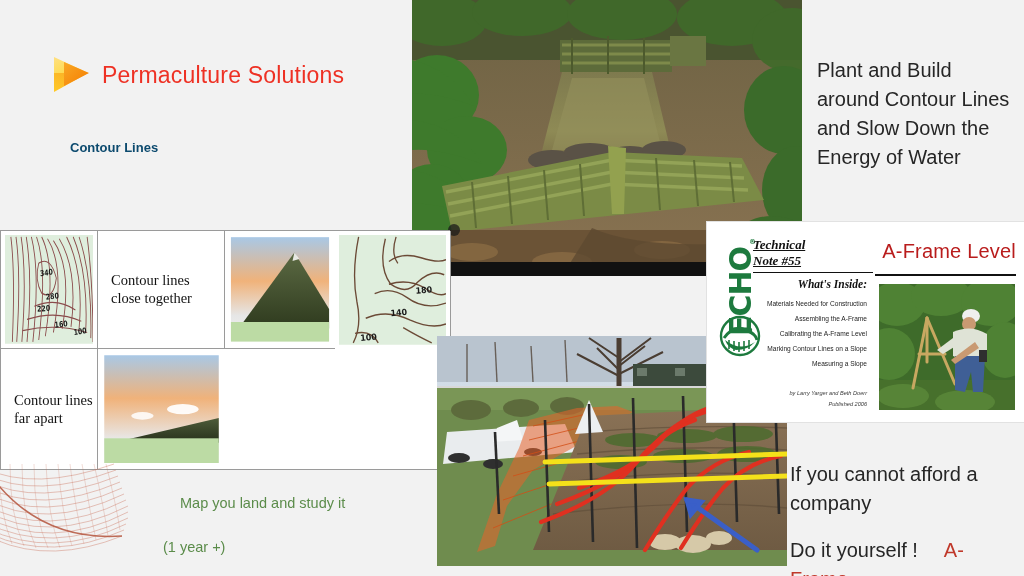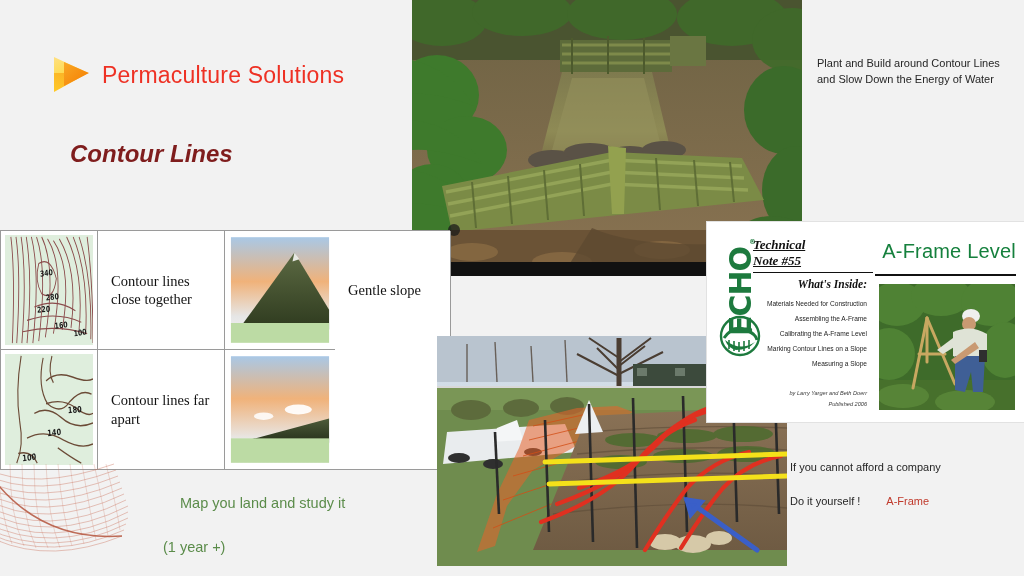--- a/index.html
+++ b/index.html
@@ -13,25 +13,25 @@
   
   .brand{position:absolute;left:48px;top:52px;display:flex;align-items:center;gap:8px;}
   .brand-mark{width:46px;height:46px;display:block;}
   .brand-name{
     color:#ee3124;font-size:23px;letter-spacing:.2px;
     font-family:Liberation Sans, sans-serif;
     font-stretch:condensed;white-space:nowrap;
   }
   .slide-title{
     position:absolute;left:70px;top:140px;
-    font-size:24px;font-weight:bold;color:#7f1d1d;white-space:nowrap;font-style:italic;
-  }
-
-  
-  .txt-block{position:absolute;color:#262626;font-size:11px;line-height:1.45;}
+    font-size:13px;font-weight:bold;color:#0c4a6e;white-space:nowrap;
+  }
+
+  
+  .txt-block{position:absolute;color:#262626;font-size:20px;line-height:1.45;}
   .txt-tr{left:817px;top:56px;width:200px;}
   .txt-br{left:790px;top:460px;width:230px;}
   .txt-br p{margin:0 0 18px 0;}
   .txt-br p:last-child{margin-bottom:12px;}
   .accent-red{color:#c0392b;margin-left:26px;}
   .txt-green{position:absolute;left:163px;top:496px;color:#5b8c4a;font-size:14.5px;line-height:1.1;}
   .txt-green p{margin:0 0 28px 17px;}
   .txt-green p:last-child{margin:0;}
 
   
@@ -72,21 +72,21 @@
   .echo-logo{position:absolute;left:8px;top:10px;width:50px;height:126px;}
   .echo-logo svg{display:block;width:100%;height:100%;}
   .echo-tn{
     position:absolute;left:46px;top:15px;width:120px;
     font-family:"Liberation Serif","DejaVu Serif",serif;
     font-style:italic;font-weight:bold;font-size:13px;color:#111;line-height:1.25;
     border-bottom:1.5px solid #111;padding-bottom:2px;text-decoration:underline;
   }
   .echo-title{
     position:absolute;right:8px;top:18px;
-    font-size:20px;color:#15803d;letter-spacing:.2px;white-space:nowrap;
+    font-size:20px;color:#b91c1c;letter-spacing:.2px;white-space:nowrap;
   }
   .echo-rule{position:absolute;left:168px;top:52px;width:141px;height:1.5px;background:#111;}
   .echo-inside{
     position:absolute;left:40px;top:56px;width:120px;text-align:right;
     font-family:"Liberation Serif","DejaVu Serif",serif;
     font-style:italic;font-weight:bold;font-size:11.5px;color:#111;
   }
   .echo-list{
     position:absolute;left:10px;top:74px;width:150px;text-align:right;
     font-size:6.6px;color:#1d1d1d;line-height:2.28;
@@ -292,23 +292,20 @@
           </defs>
           <rect x="2" y="2" width="102" height="96" fill="url(#sky1)"></rect>
           <path d="M10 86 L68 16 L104 68 L104 86 Z" fill="url(#mt1)"></path>
           <path d="M68 16 L73 22 L66 24 Z" fill="#ffffff" opacity=".85"></path>
           <rect x="2" y="80" width="102" height="18" fill="#bcdba4"></rect>
         </svg>
       </div>
     </div>
 
     <div class="ct-cell r2">
-      <div class="ct-label left">Gentle slope</div>
-    </div>
-    <div class="ct-cell r2">
       <div class="ct-art">
         <svg viewBox="0 0 120 116" preserveAspectRatio="none">
           <rect width="120" height="116" fill="#dfeedd"></rect>
           <g fill="none" stroke="#6b4a36" stroke-width="1.5">
             <path d="M22 2 Q14 40 20 70 Q26 96 16 114"></path>
             <path d="M52 4 Q44 34 58 52 Q76 64 88 50 Q104 36 118 42"></path>
             <path d="M56 28 Q70 18 92 24 Q112 30 120 26"></path>
             <path d="M40 62 Q58 54 76 66 Q96 80 120 72"></path>
             <path d="M30 88 Q54 78 80 90 Q104 100 120 94"></path>
             <path d="M56 52 Q78 46 96 56 Q112 66 120 62"></path>

